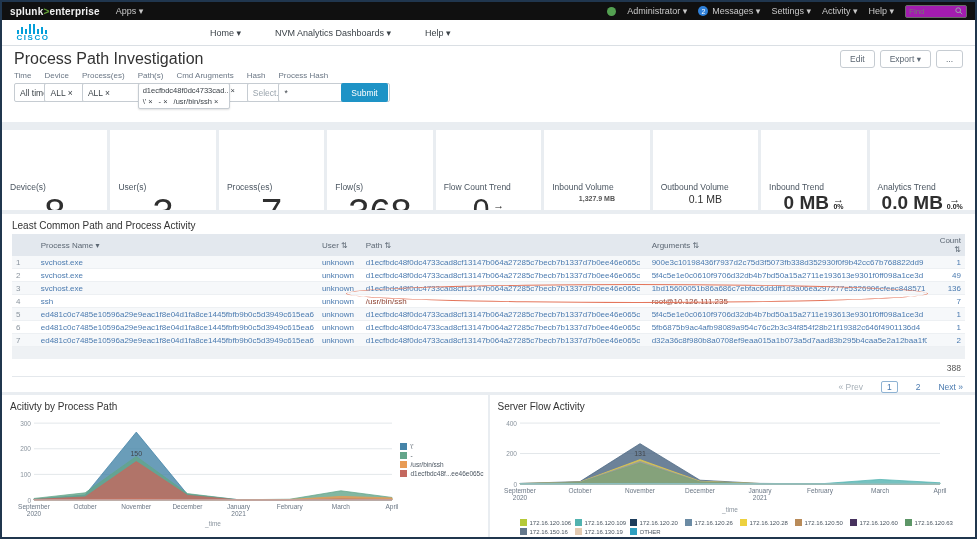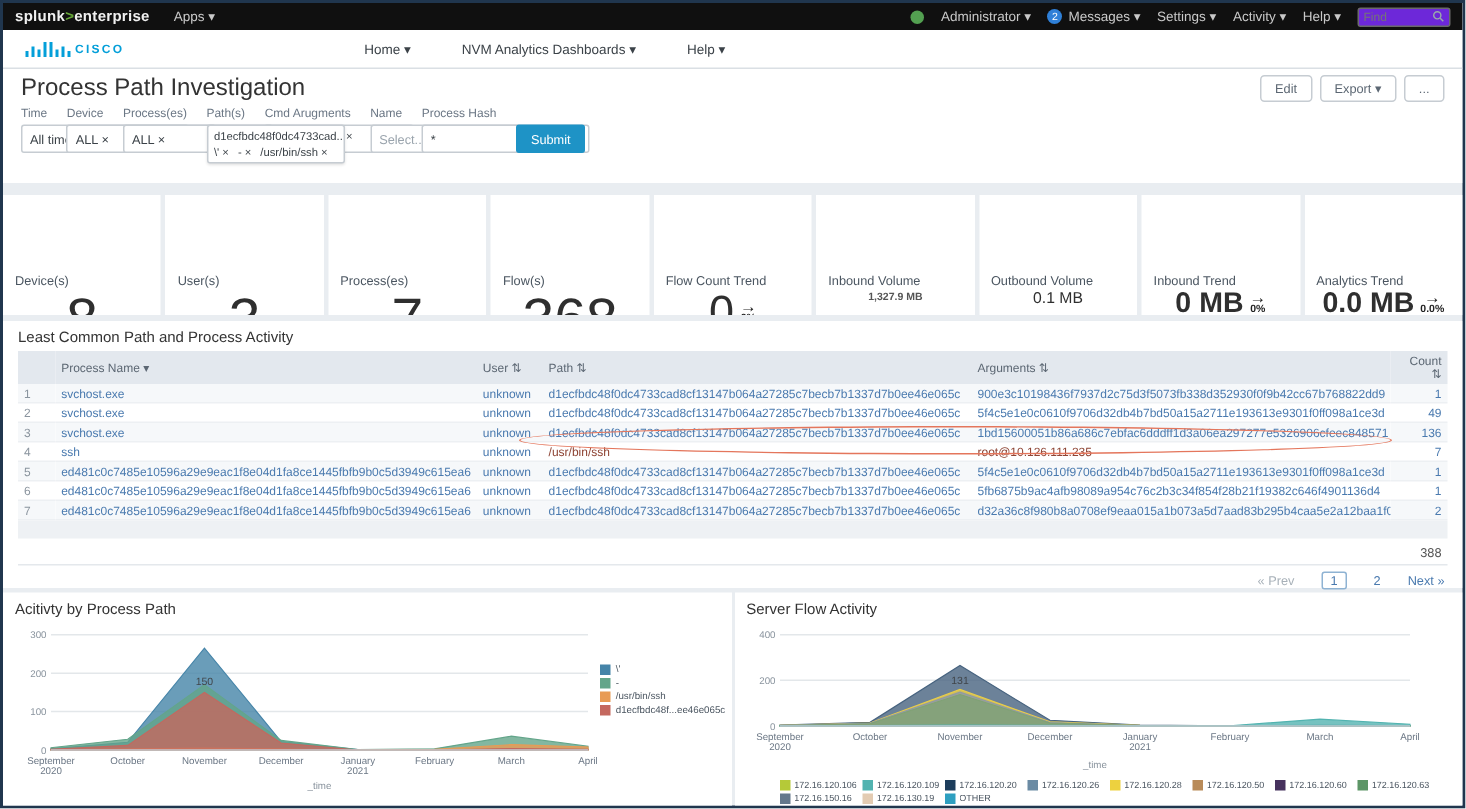--- a/index.html
+++ b/index.html
@@ -8,27 +8,27 @@
 
   
   .topbar { height:18px; background:#101010; display:flex; align-items:center; padding:0 8px; color:#c9c9c9; font-size:9px; }
   .brand { font-weight:bold; color:#f0f0f0; font-size:10px; letter-spacing:.2px; }
   .brand .gt { color:#65a637; }
   .topbar-item { margin-left:16px; color:#c9c9c9; cursor:pointer; }
   .topbar-right { margin-left:auto; display:flex; align-items:center; gap:11px; }
   .dot { display:inline-block; width:9px; height:9px; border-radius:50%; }
   .dot.green { background:#53a051; }
   .badge { display:inline-flex; width:10px; height:10px; border-radius:50%; background:#2f80d8; color:#fff; font-size:7px; align-items:center; justify-content:center; margin-right:2px; }
-  .findbox { display:flex; align-items:center; background:#6d28d9; border:1px solid #6a6a6a; border-radius:2px; height:13px; width:62px; padding:0 3px; }
+  .findbox { display:flex; align-items:center; background:#a21caf; border:1px solid #6a6a6a; border-radius:2px; height:13px; width:62px; padding:0 3px; }
   .findbox input { flex:1; min-width:0; background:transparent; border:0; outline:0; color:#bbb; font-size:8px; font-family:inherit; }
   .mag { flex:none; }
 
   
   .navbar { height:26px; background:#fff; border-bottom:1px solid #dadfe4; display:flex; align-items:center; padding:0 14px; }
-  .cisco { display:flex; align-items:center; margin-right:160px; }
+  .cisco { display:flex; flex-direction:column; align-items:center; margin-right:160px; }
   .cisco-text { color:#049fd9; font-weight:bold; font-size:8px; letter-spacing:1.5px; line-height:8px; }
   .nav-items { display:flex; gap:34px; }
   .nav-item { font-size:9px; color:#3b4248; cursor:pointer; }
 
   
   .headfilters { background:#fff; height:76px; padding:4px 12px 0 12px; position:relative; }
   .page-head { display:flex; align-items:flex-end; }
   .page-title { font-size:16px; color:#333; font-weight:400; }
   .head-actions { margin-left:auto; display:flex; gap:5px; }
   .btn { background:#fff; border:1px solid #c6ccd2; border-radius:3px; color:#5c6773; font-size:8.5px; padding:3px 9px; cursor:pointer; }
@@ -186,21 +186,21 @@
             <span class="token">/usr/bin/ssh ×</span>
           </div>
         </div>
         <div class="filter">
           <div class="flabel">Cmd Arugments</div>
           <div class="fctrl">
             <span>*</span>
           </div>
         </div>
         <div class="filter">
-          <div class="flabel">Name</div>
+          <div class="flabel">Hash</div>
           <div class="fctrl muted">
             <span>Select...</span>
           </div>
         </div>
         <div class="filter">
           <div class="flabel">Process Hash</div>
           <div class="fctrl">
             <span>*</span>
           </div>
         </div>

